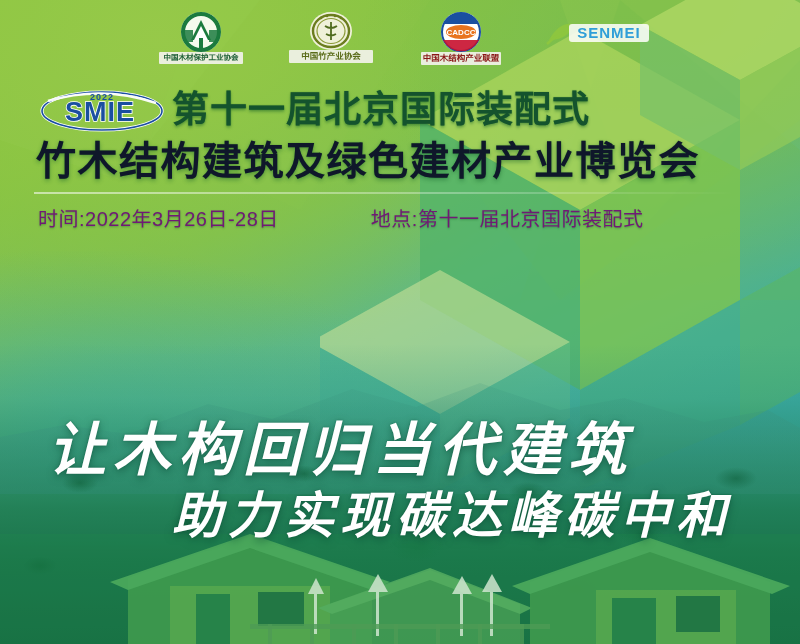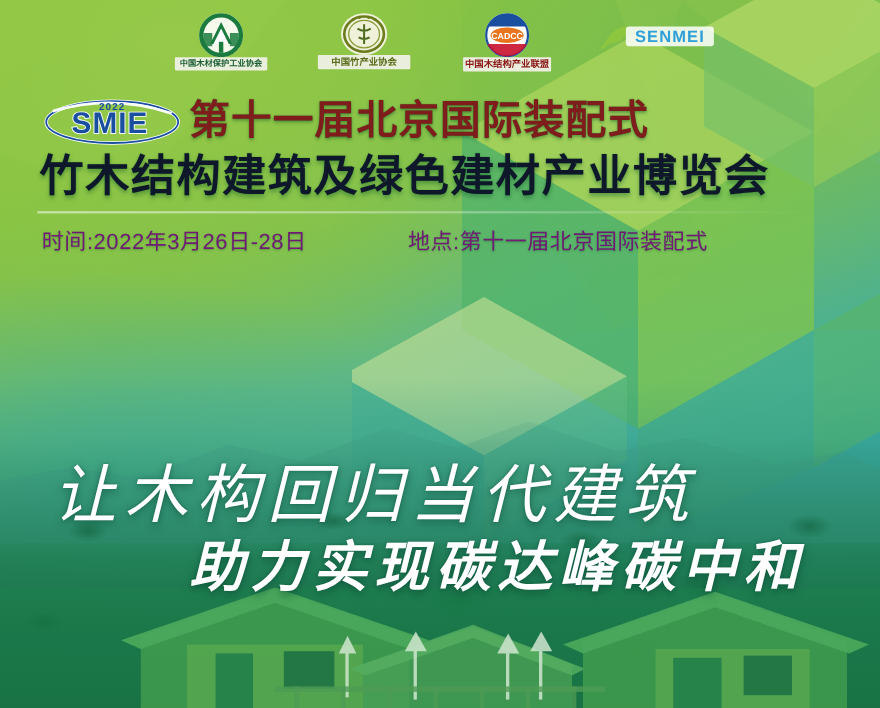--- a/index.html
+++ b/index.html
@@ -99,21 +99,21 @@
   .title-row1{
     display:flex;align-items:center;padding-left:38px;height:48px;
   }
   .smie-logo{width:128px;height:46px;flex:0 0 auto;margin-right:6px;}
   .smie-logo svg{display:block;}
   .title-main{
     font-family:"Liberation Sans","DejaVu Sans",sans-serif;
     font-weight:bold;
     font-size:37px;
     letter-spacing:1px;
-    color:#7f1d1d;
+    color:#14532d;
     text-shadow:0 2px 3px rgba(18,92,40,.45), 0 0 1px rgba(18,92,40,.6);
     white-space:nowrap;
     line-height:46px;
   }
   .title-row2{
     padding-left:36px;margin-top:2px;
     font-family:"Liberation Sans","DejaVu Sans",sans-serif;
     font-weight:bold;font-size:40px;letter-spacing:1.5px;
     color:#0f172a;
     text-shadow:0 2px 4px rgba(18,92,40,.45), 0 0 1px rgba(18,92,40,.6);
@@ -149,21 +149,21 @@
     font-size:19px;letter-spacing:.6px;margin-bottom:19px;
     text-shadow:0 1px 2px rgba(12,78,60,.4);
     white-space:nowrap;
   }
 
   
   .slogan{position:absolute;left:0;top:418px;width:100%;z-index:8;color:#ffffff;}
   .slogan-l1{
     padding-left:48px;
     font-family:"Liberation Serif","DejaVu Serif",serif;
-    font-weight:normal;font-style:italic;
+    font-weight:bold;font-style:italic;
     font-size:58px;letter-spacing:7px;line-height:66px;
     text-shadow:0 3px 8px rgba(8,70,48,.55), 0 0 2px rgba(8,70,48,.5);
     white-space:nowrap;
   }
   .slogan-l2{
     padding-left:172px;margin-top:2px;
     font-family:"Liberation Serif","DejaVu Serif",serif;
     font-weight:bold;font-style:italic;
     font-size:50px;letter-spacing:6px;line-height:60px;
     text-shadow:0 3px 8px rgba(8,70,48,.55), 0 0 2px rgba(8,70,48,.5);

